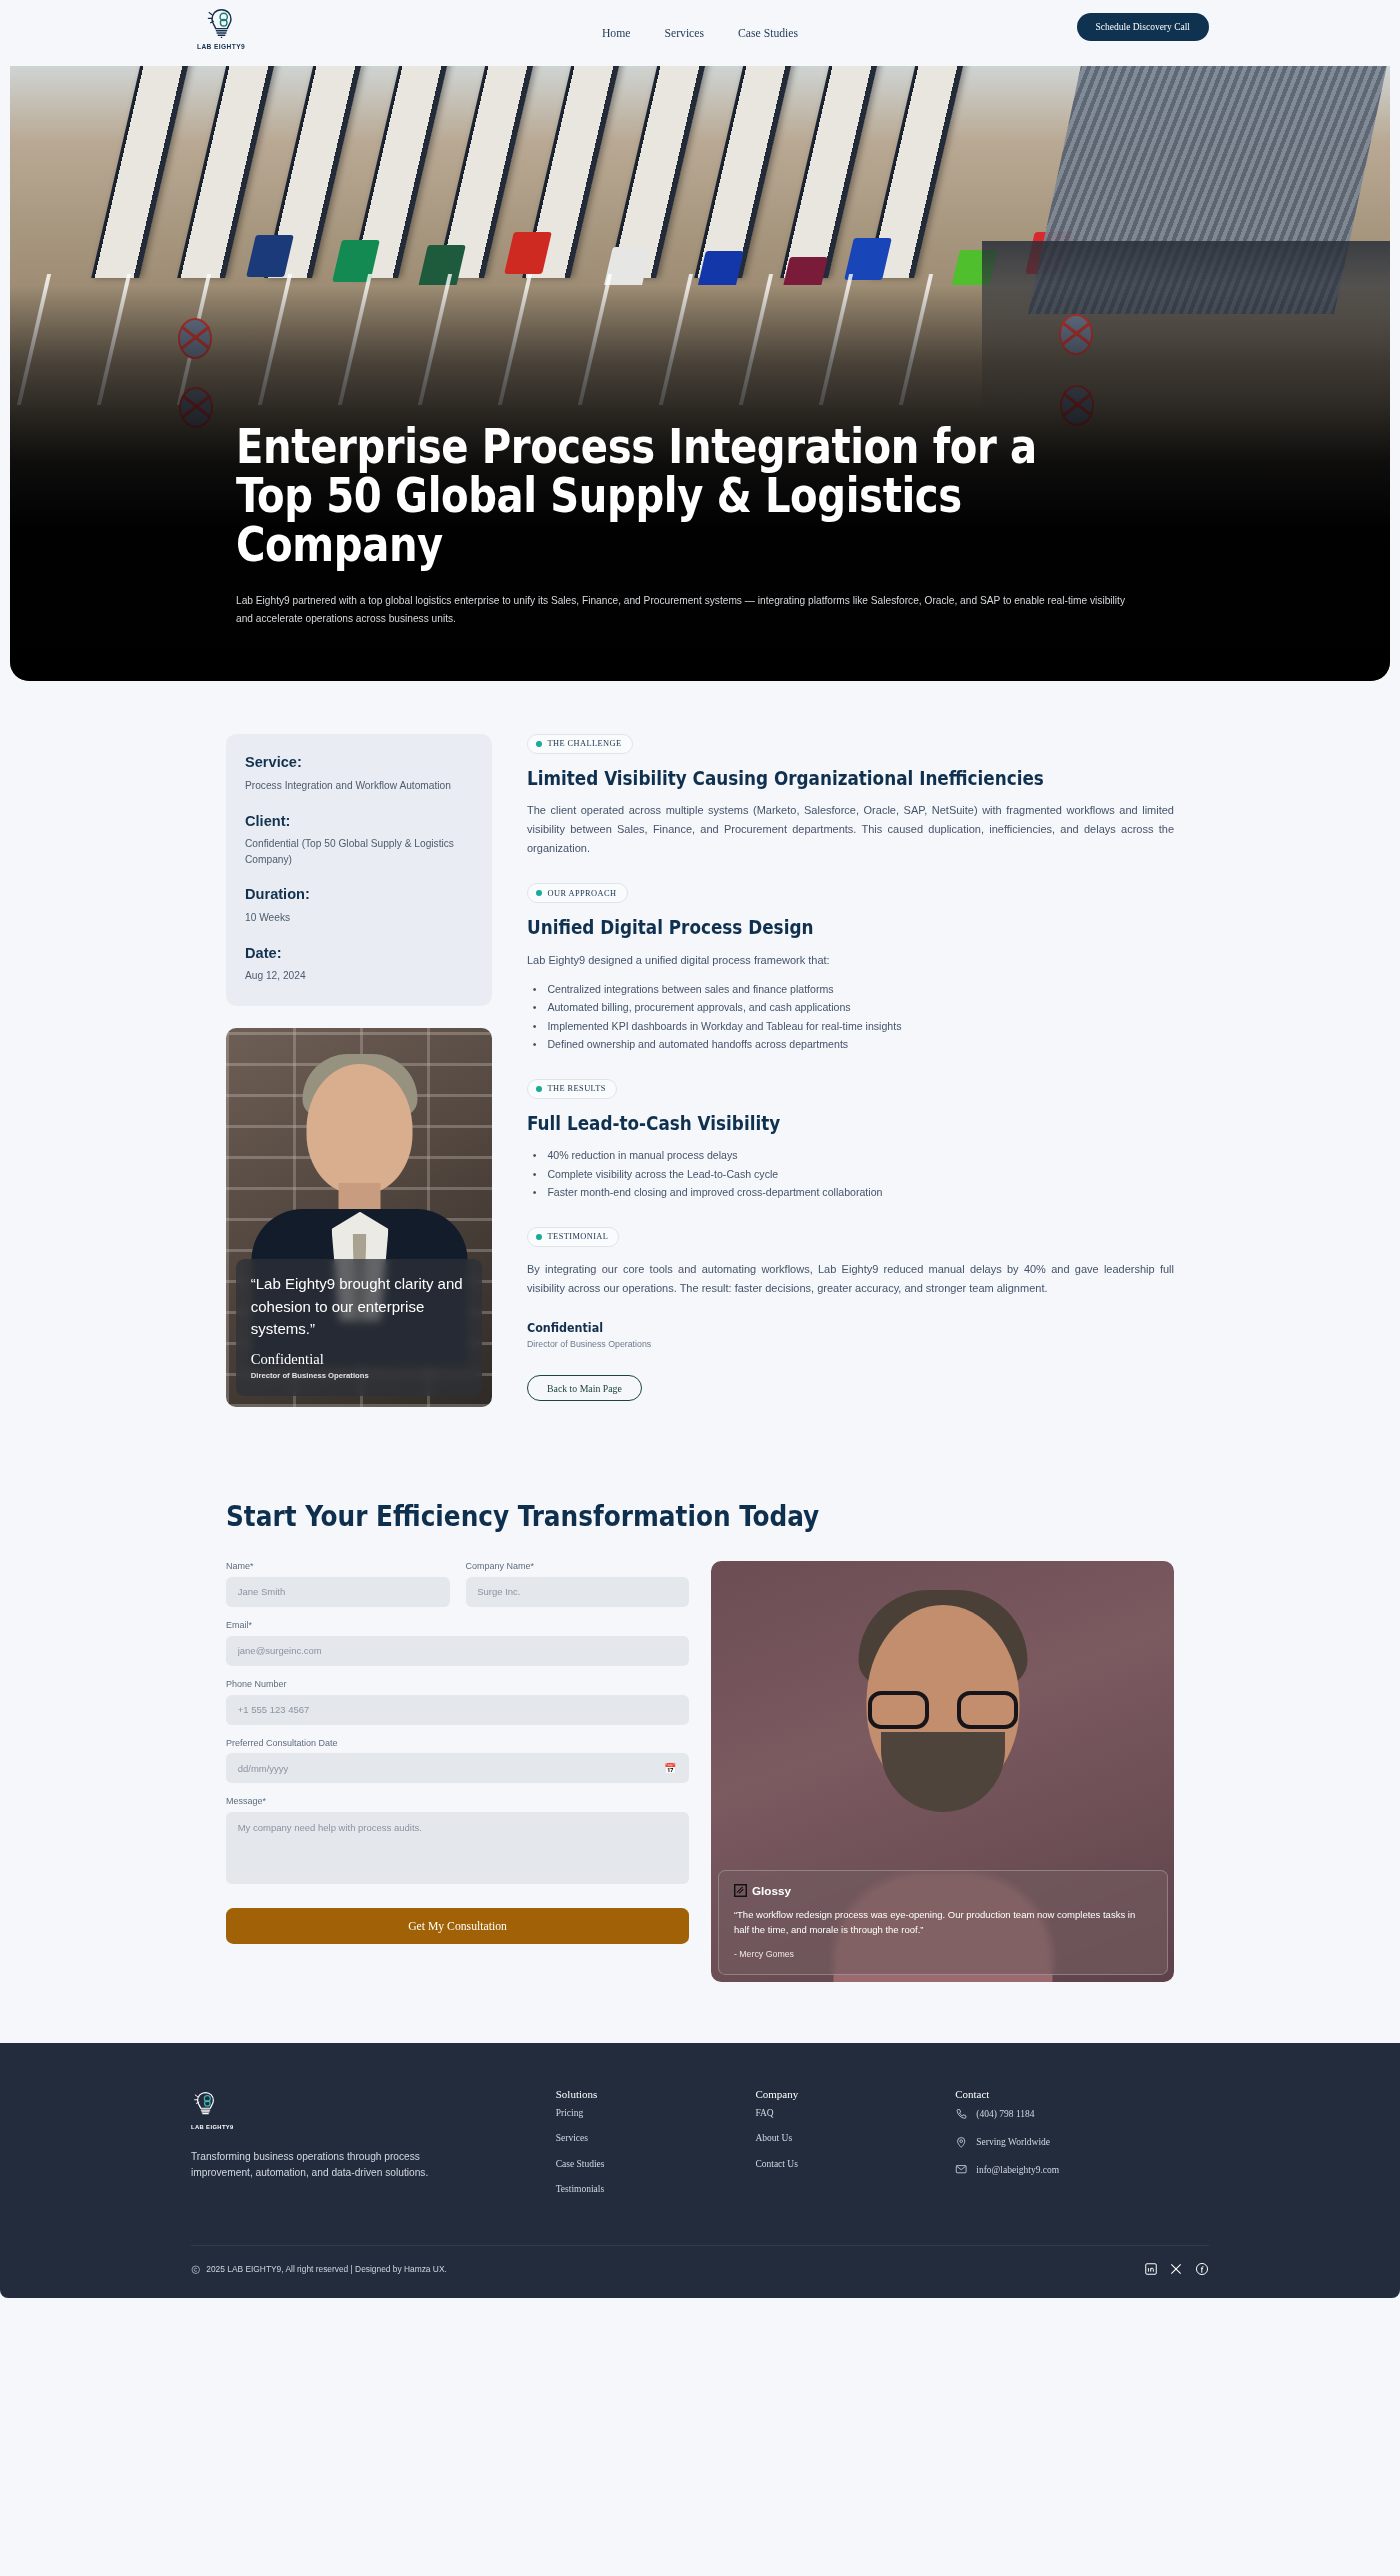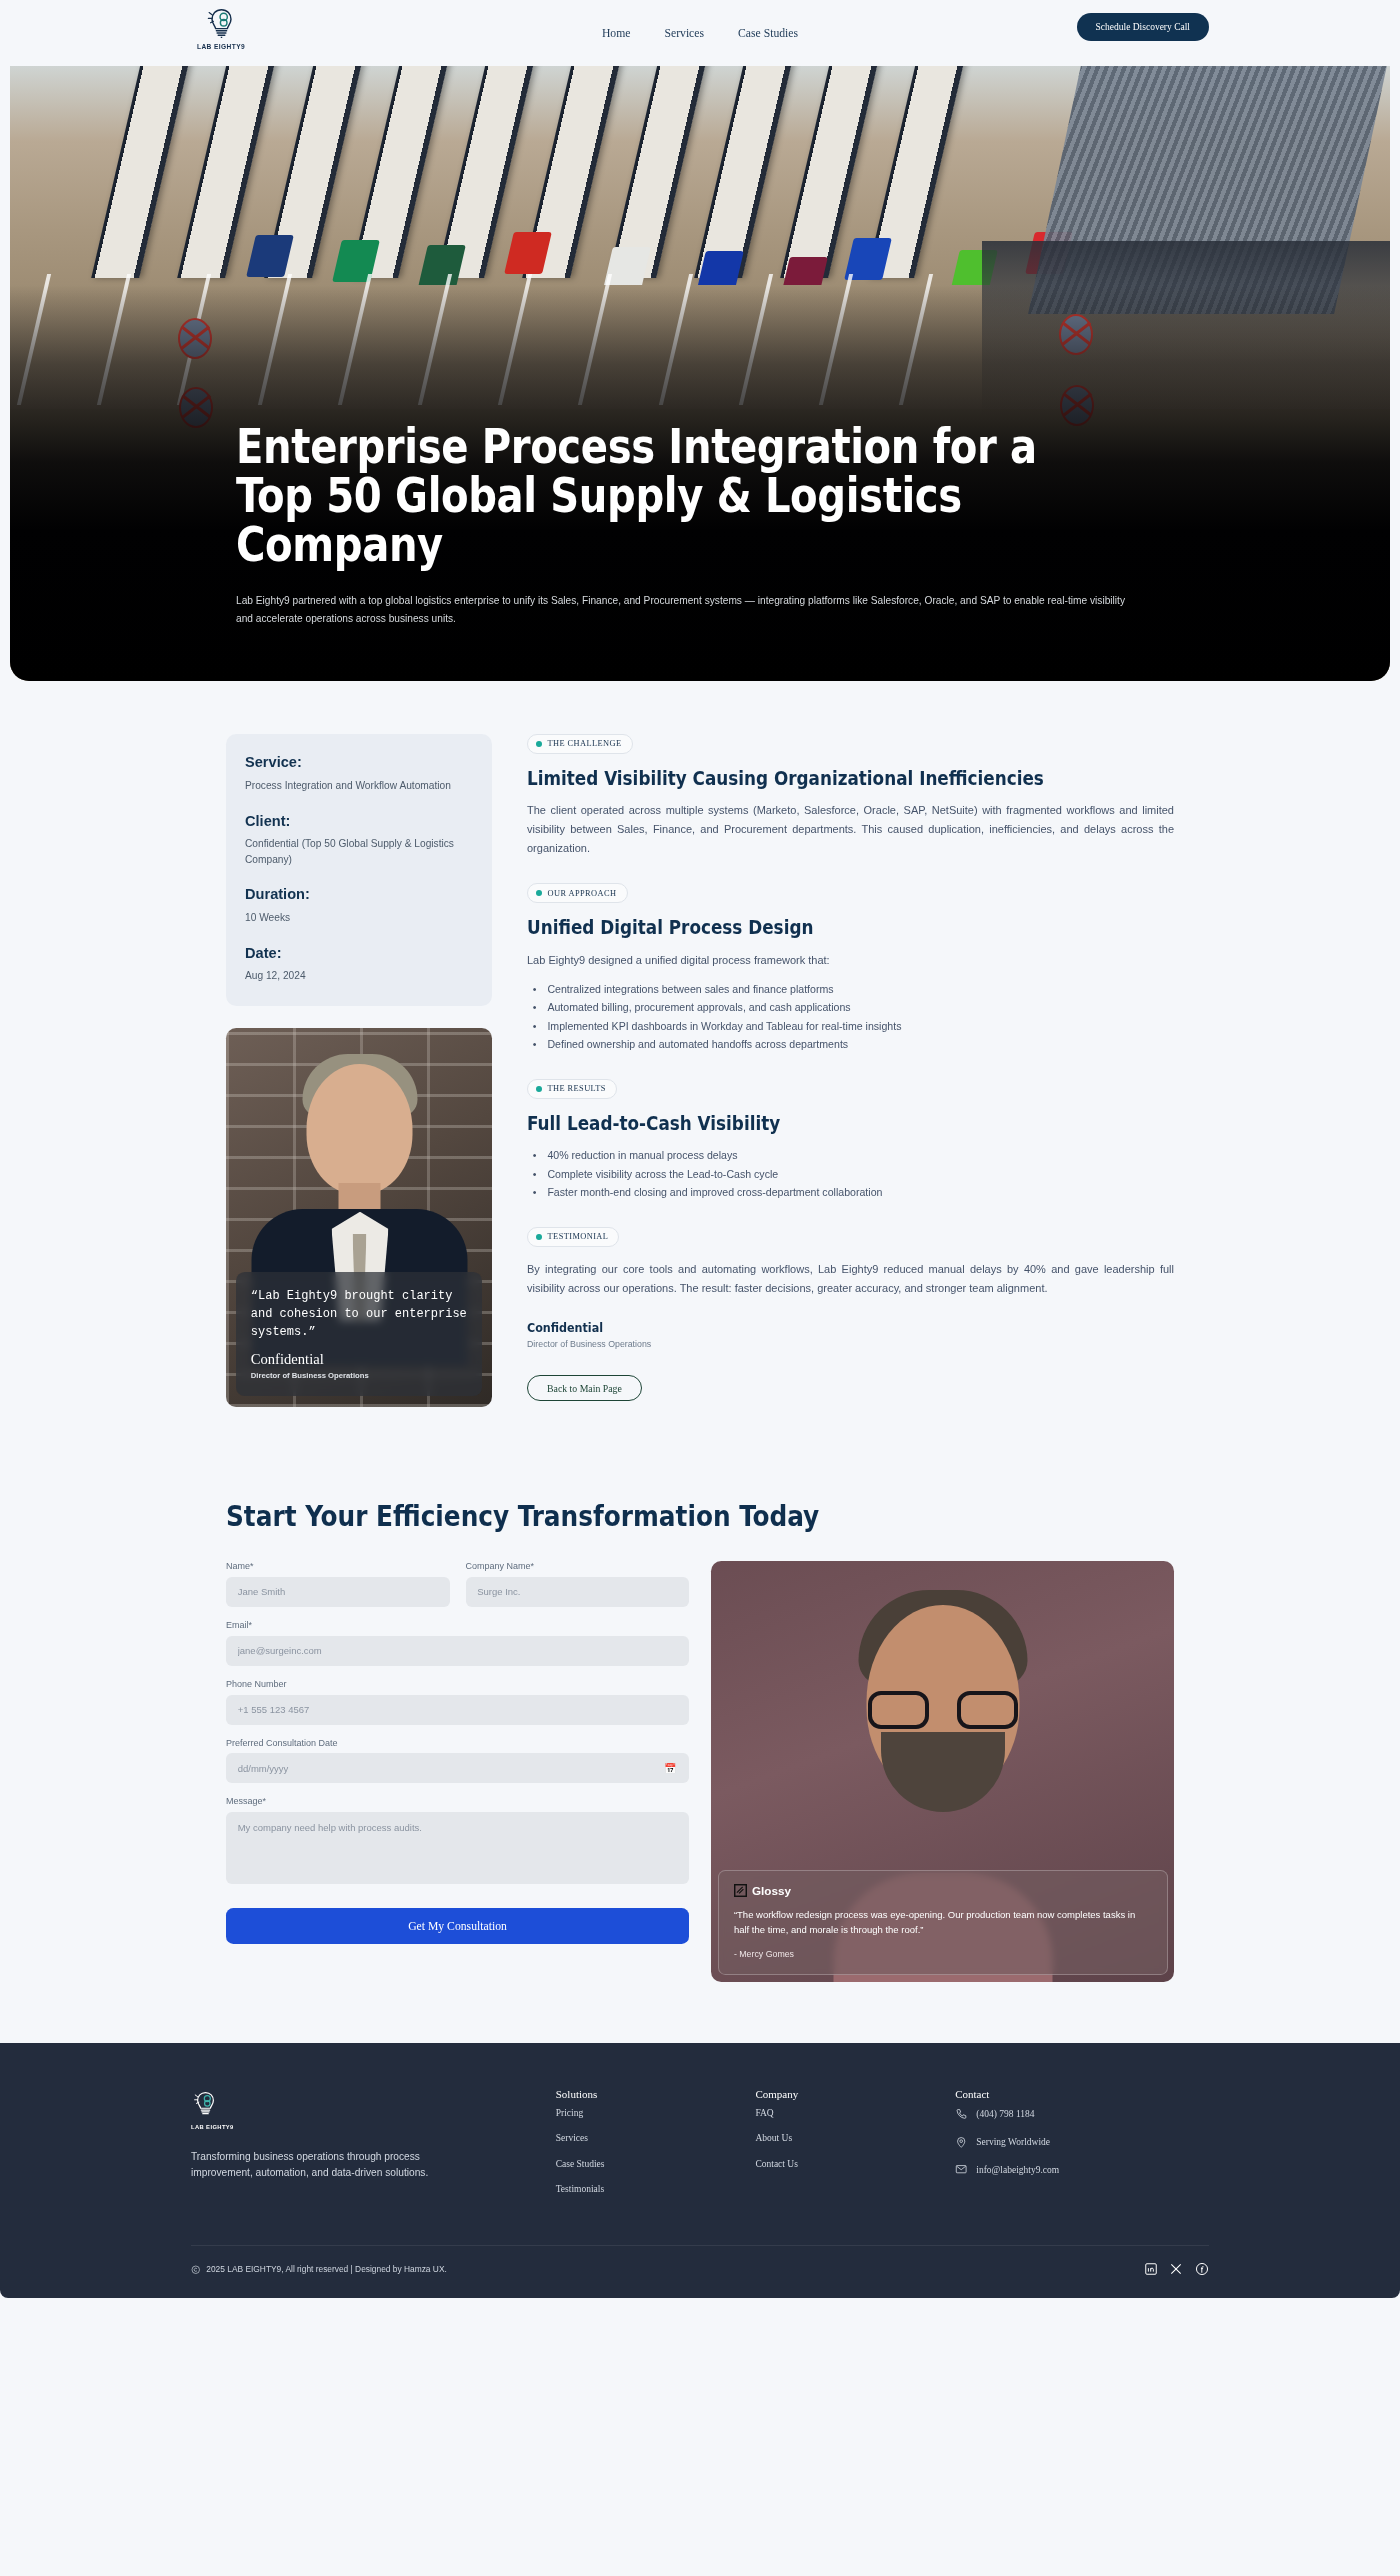--- a/index.html
+++ b/index.html
@@ -122,21 +122,21 @@
   .p-shirt {
     position:absolute; left:82px; top:162px; width:57px; height:109px; background:#eceae5;
     clip-path:polygon(50% 0, 100% 16%, 86% 100%, 14% 100%, 0 16%);
   }
   .p-tie { position:absolute; left:103px; top:184px; width:14px; height:88px; background:#a9a293; clip-path:polygon(0 0,100% 0,78% 100%,22% 100%); }
   .quote-overlay {
     position:absolute; left:10.2px; right:10.2px; bottom:10.2px;
     background:rgba(44,48,56,.72); border-radius:8.8px; padding:14.6px 14.6px 16px;
     backdrop-filter:blur(4.4px);
   }
-  .q-text { color:#fff; font-size:12px; line-height:1.5;font-family:Liberation Mono, monospace; }
+  .q-text { color:#fff; font-size:15px; line-height:1.5; }
   .q-name { color:#fff; font-family:"Liberation Serif",serif; font-size:14.6px; margin-top:10.2px; }
   .q-role { color:#dfe3e8; font-size:7.7px; font-weight:700; margin-top:3.6px; }
 
   .pill {
     display:inline-flex; align-items:center; gap:5.8px;
     border:0.7px solid #dfe4ea; background:#fafbfc; border-radius:14.6px;
     padding:4.4px 10.2px 4.4px 8px; margin-bottom:13px;
   }
   .dot { width:5.8px; height:5.8px; border-radius:50%; background:#1aa99a; }
   .pill span { font-family:"Liberation Serif",serif; font-size:8.4px; letter-spacing:0.4px; color:#17324e; }
@@ -171,21 +171,21 @@
   .f-input, .f-area {
     width:100%; background:#e4e7eb; border:none; border-radius:5.8px;
     padding:9.5px 11.7px; font-size:9.5px; color:#3c4656;
     font-family:"Liberation Sans", sans-serif;
   }
   .f-input::placeholder, .f-area::placeholder { color:#8b94a1; }
   .f-area { height:72px; resize:none; }
   .date-wrap { position:relative; }
   .cal-ico { position:absolute; right:11.7px; top:9.5px; color:#6c7684; font-size:10.2px; }
   .submit-btn {
-    width:100%; background:#1d4ed8; color:#fff; border:none; border-radius:7.3px;
+    width:100%; background:#a16207; color:#fff; border:none; border-radius:7.3px;
     padding:11.7px; font-size:11.7px; cursor:pointer; margin-top:8.8px;
     font-family:"Liberation Serif",serif;
   }
   .promo {
     position:relative; height:421px; border-radius:10.2px; overflow:hidden;
     background:linear-gradient(160deg,#6b4d53 0%,#7b5a60 40%,#5d4249 100%);
   }
   .pm-head { position:absolute; left:50%; transform:translateX(-50%); top:44px; width:153px; height:193px; border-radius:50% 50% 47% 47%; background:#c28e6e; }
   .pm-hair { position:absolute; left:50%; transform:translateX(-50%); top:29px; width:169px; height:95px; border-radius:85px 85px 29px 29px; background:#4a4038; }
   .pm-beard { position:absolute; left:50%; transform:translateX(-50%); top:171px; width:124px; height:80px; border-radius:0 0 62px 62px; background:#4e443c; }

